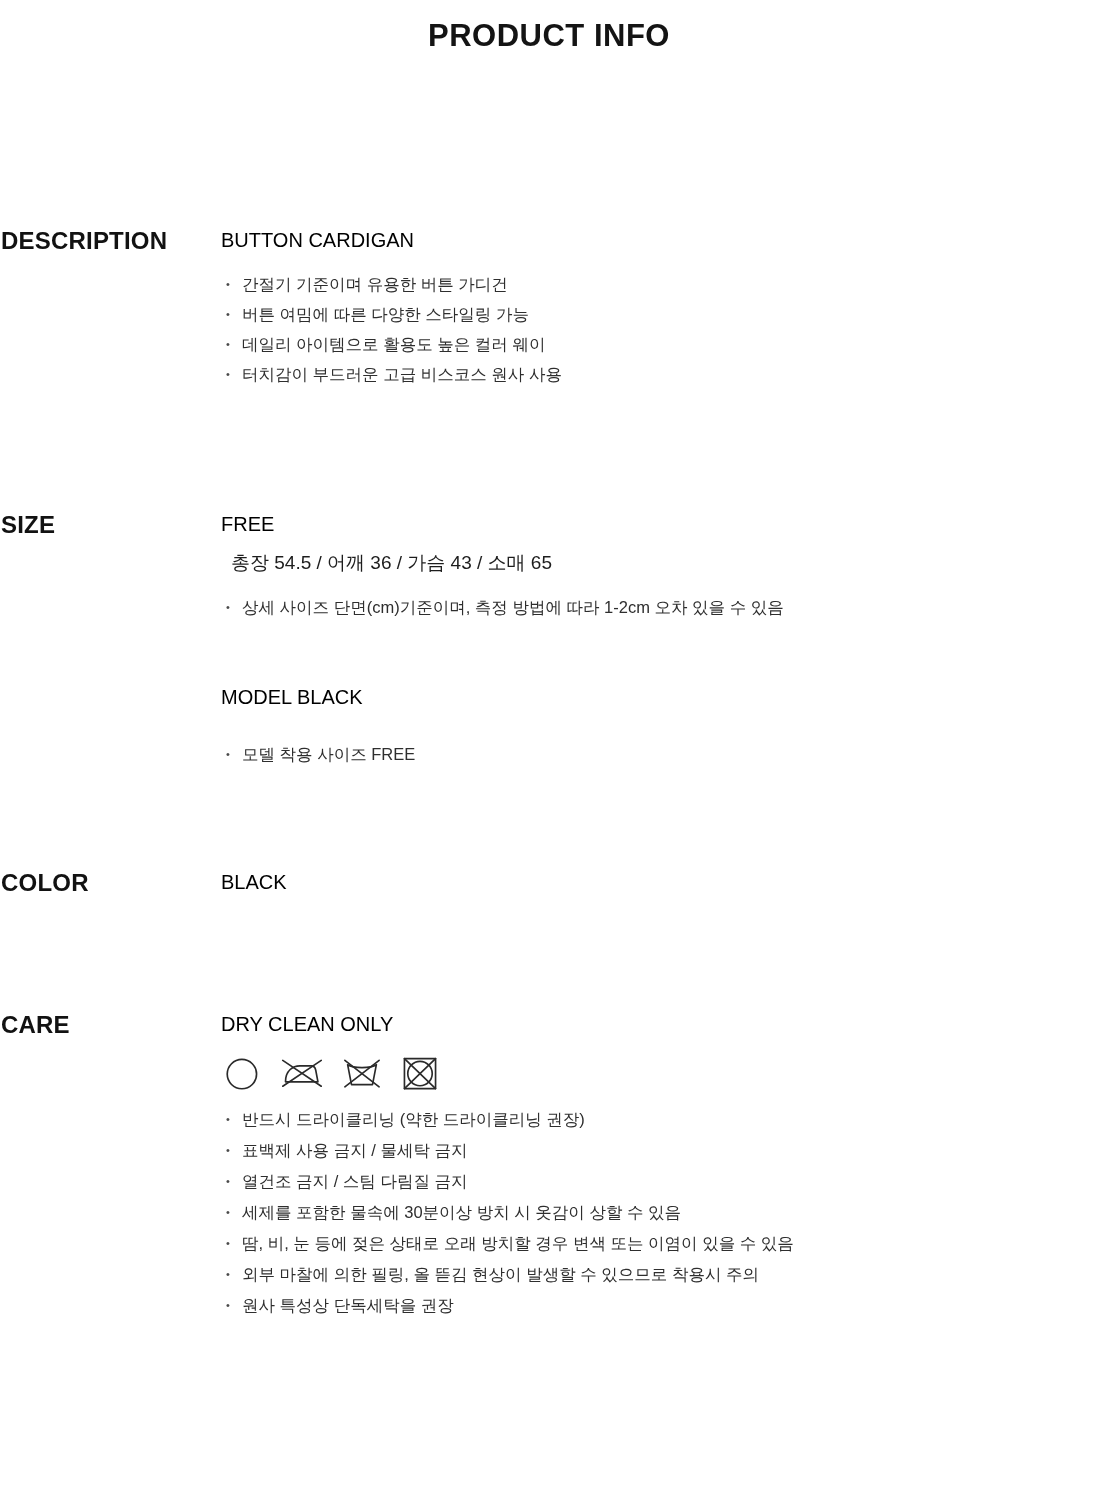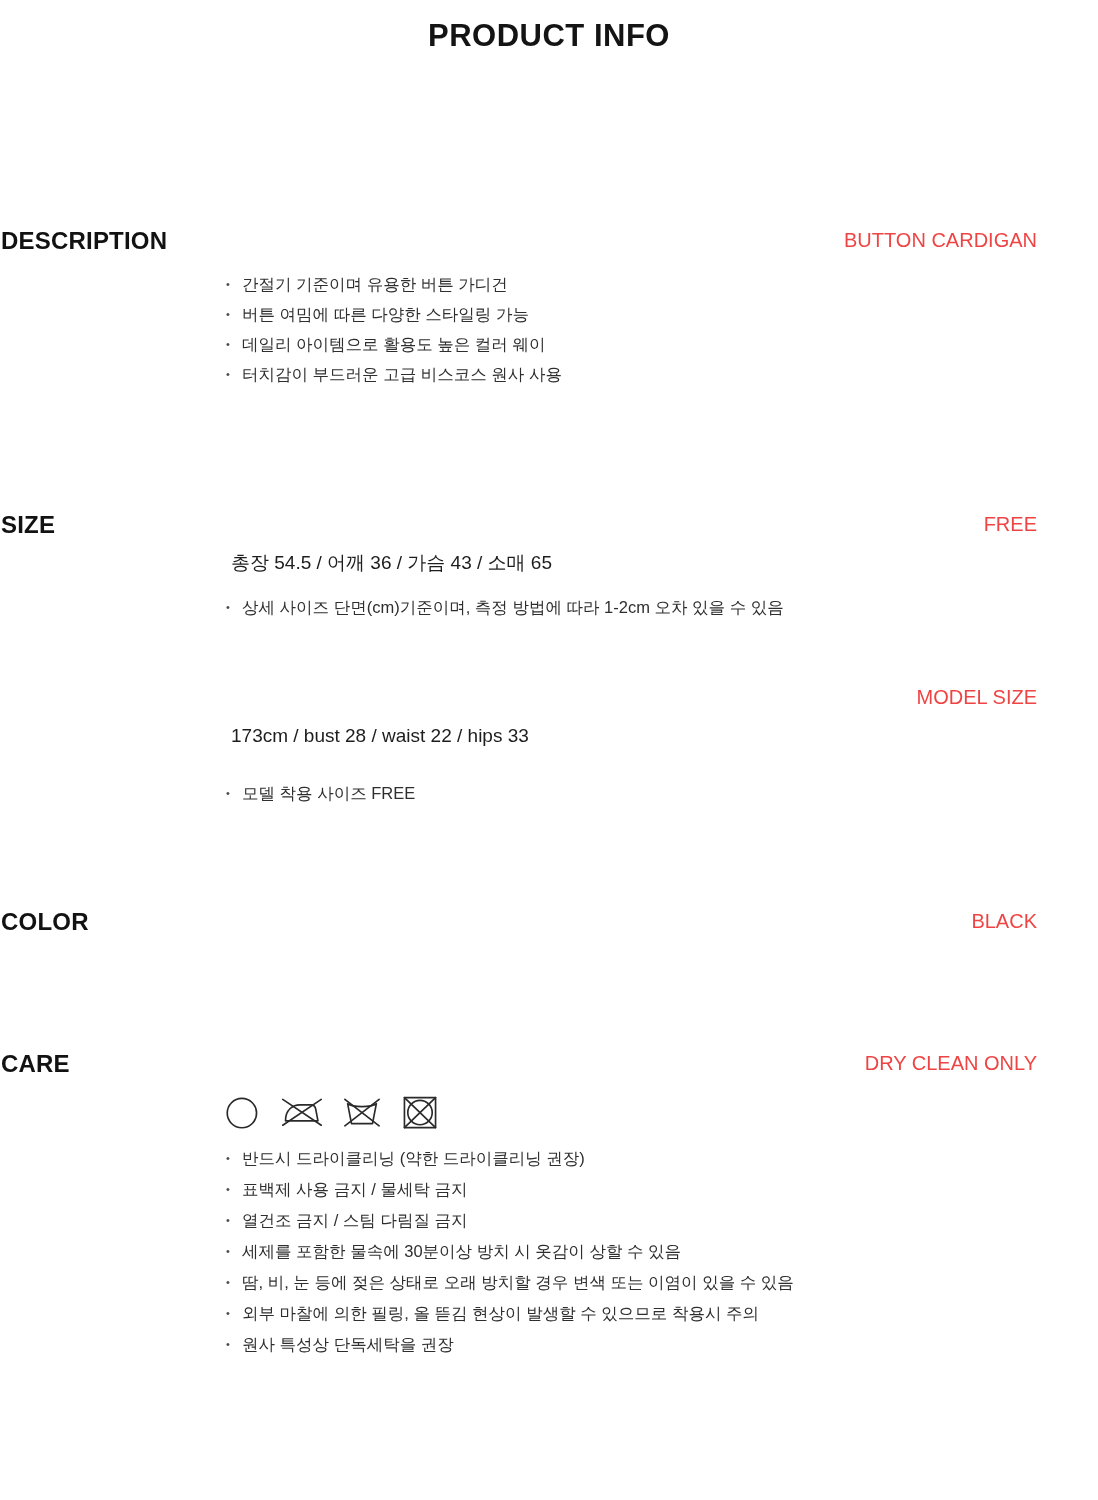--- a/index.html
+++ b/index.html
@@ -39,23 +39,22 @@
     line-height: 28px;
     font-weight: 700;
     letter-spacing: 0.2px;
     color: #121212;
   }
   .row-content { flex: 1 1 auto; min-width: 0; }
   .content-heading {
     font-size: 20px;
     line-height: 27px;
     font-weight: 400;
-    color: #ef4444;
+    color: #000000;
     white-space: pre-wrap;
-    text-align: right;
   }
   .detail-line {
     margin-top: 11px;
     padding-left: 10px;
     font-size: 19px;
     line-height: 28px;
     font-weight: 400;
     color: #1d1d1d;
   }
   ul.bullets {
@@ -127,22 +126,21 @@
   <div class="row row-size">
     <div class="row-label">SIZE</div>
     <div class="row-content">
       <div class="content-heading">FREE</div>
       <div class="detail-line">총장 54.5 / 어깨 36 / 가슴 43 / 소매 65</div>
       <ul class="bullets">
         <li class="bullet">상세 사이즈 단면(cm)기준이며, 측정 방법에 따라 1-2cm 오차 있을 수 있음</li>
       </ul>
 
       <div class="model-size-block">
-        <div class="content-heading">MODEL SIZE</div>
-        <div class="detail-line">173cm / bust 28 / waist 22 / hips 33</div>
+        <div class="content-heading">MODEL BLACK</div>
         <ul class="bullets">
           <li class="bullet">모델 착용 사이즈 FREE</li>
         </ul>
       </div>
     </div>
   </div>
 
   <div class="row row-color">
     <div class="row-label">COLOR</div>
     <div class="row-content">

